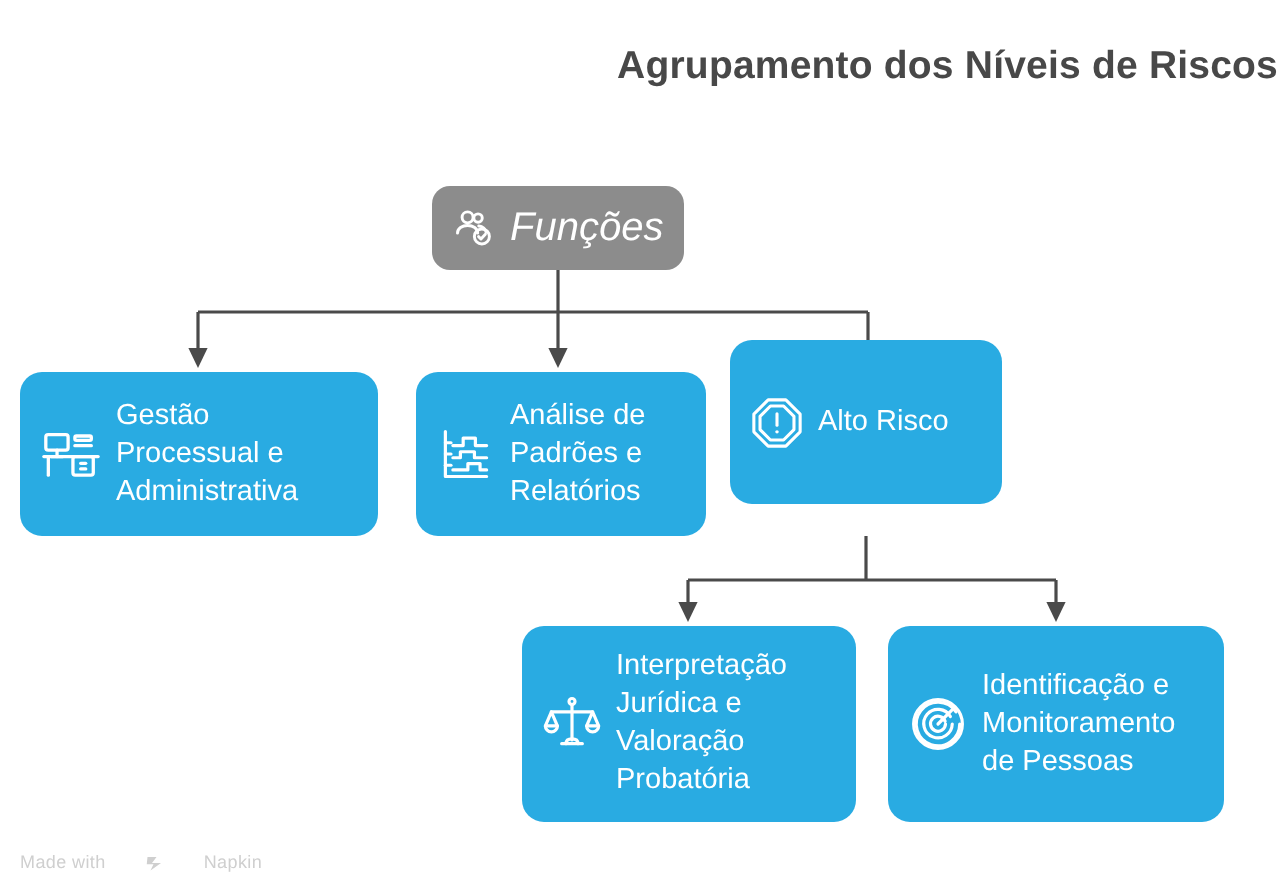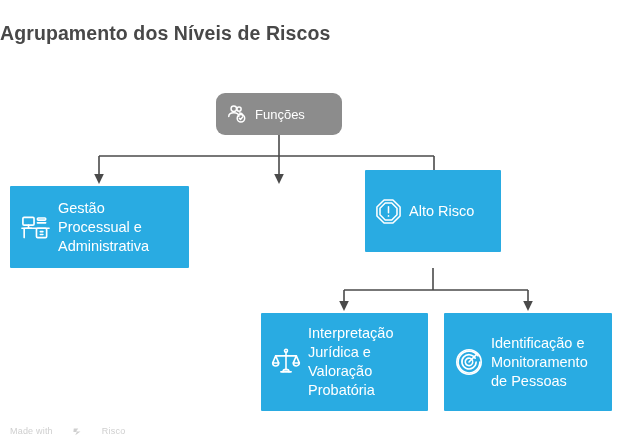--- a/index.html
+++ b/index.html
@@ -15,41 +15,41 @@
     width: 639px;
     height: 445px;
     background: #ffffff;
     overflow: hidden;
   }
   #diagram-title {
     position: absolute;
     left: 0;
     top: 22px;
     width: 639px;
-    text-align: left;
+    text-align: right;
     font-size: 19.5px;
     font-weight: bold;
     color: #484848;
     letter-spacing: 0.1px;
   }
   #connectors {
     position: absolute;
     left: 0;
     top: 0;
     width: 639px;
     height: 445px;
     pointer-events: none;
   }
   .node {
     position: absolute;
     box-sizing: border-box;
     display: flex;
     flex-direction: row;
     align-items: center;
-    border-radius: 1px;
+    border-radius: 11px;
     color: #ffffff;
     padding: 0 10px;
   }
   .node-root {
     background: #8c8c8c;
     border-radius: 9px;
   }
   .node-blue {
     background: #29abe2;
   }
@@ -61,22 +61,23 @@
     margin-right: 7px;
   }
   .node-label {
     flex: 1 1 auto;
     font-size: 14.5px;
     line-height: 19px;
     color: #ffffff;
     white-space: pre-line;
   }
   .node-root .node-label {
-    font-size: 13px;
+    font-size: 20px;
     line-height: 19px;
+    font-style: italic;
   }
   .label-left { text-align: left; }
 
   
   #node-funcoes   { left: 216px; top:  93px; width: 126px; height: 42px; }
   #node-gestao    { left:  10px; top: 186px; width: 179px; height:  82px; }
   #node-analise   { left: 208px; top: 186px; width: 145px; height:  82px; }
   #node-alto      { left: 365px; top: 170px; width: 136px; height:  82px; }
   #node-interp    { left: 261px; top: 313px; width: 167px; height:  98px; }
   #node-identif   { left: 444px; top: 313px; width: 168px; height:  98px; }
@@ -156,20 +157,36 @@
         <rect x="17" y="16.8" width="10.5" height="9.6" rx="1.2"></rect>
         <path d="M21 20.3h2.6"></path>
         <path d="M21 23.2h2.6"></path>
       </svg>
     </span>
     <span class="node-label label-left">Gestão
 Processual e
 Administrativa</span>
   </div>
 
+  <div class="node node-blue" id="node-analise">
+    <span class="node-icon">
+      <svg width="30" height="30" viewBox="0 0 32 32" fill="none" stroke="#ffffff" stroke-width="1.7" stroke-linecap="round" stroke-linejoin="round">
+        <path d="M5 4v24h22"></path>
+        <path d="M5 10h3"></path>
+        <path d="M5 16h3"></path>
+        <path d="M5 22h3"></path>
+        <path d="M9 11.5h5.5V7.5H21V11.5h6"></path>
+        <path d="M9 18h4v-3.2h7.5V18H27"></path>
+        <path d="M9 24.5h8v-3.4h6.5v3.4H27"></path>
+      </svg>
+    </span>
+    <span class="node-label label-left">Análise de
+Padrões e
+Relatórios</span>
+  </div>
 
   <div class="node node-blue" id="node-alto">
     <span class="node-icon">
       <svg width="27" height="27" viewBox="0 0 28 28" fill="none" stroke="#ffffff" stroke-width="1.6" stroke-linecap="round" stroke-linejoin="round">
         <polygon points="9.4,2 18.6,2 26,9.4 26,18.6 18.6,26 9.4,26 2,18.6 2,9.4"></polygon>
         <polygon points="10.6,5.2 17.4,5.2 22.8,10.6 22.8,17.4 17.4,22.8 10.6,22.8 5.2,17.4 5.2,10.6"></polygon>
         <path d="M14 9.2v6"></path>
         <circle cx="14" cy="18.6" r="0.9" fill="#ffffff" stroke="none"></circle>
       </svg>
     </span>
@@ -211,16 +228,16 @@
 de Pessoas</span>
   </div>
 
   <div id="watermark">
     <span>Made with</span>
     <span>
       <svg width="9" height="9" viewBox="0 0 12 12" fill="#cfcfcf">
         <polygon points="1,2 7,2 4,6 10,6 3,11 5,6.8 0.5,6.8"></polygon>
       </svg>
     </span>
-    <span>Risco</span>
+    <span>Napkin</span>
   </div>
 
 </div>
 
 </body></html>

